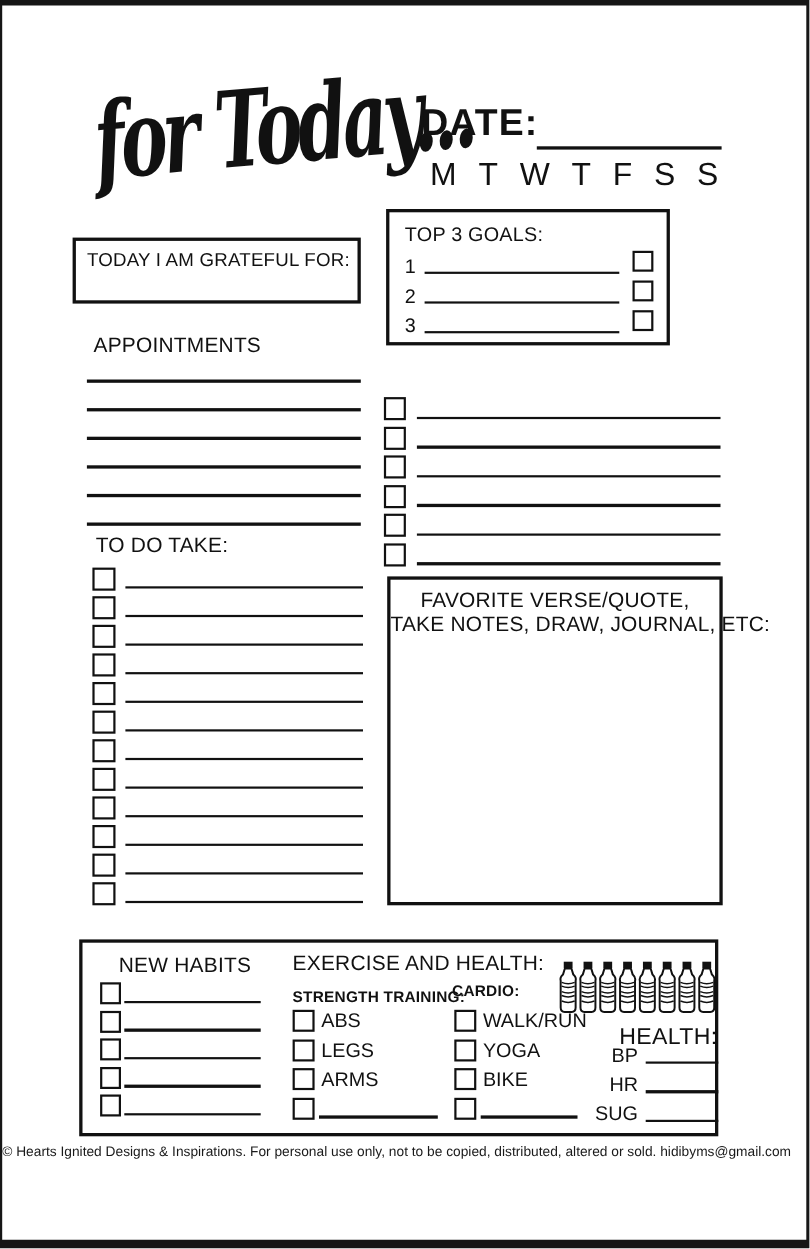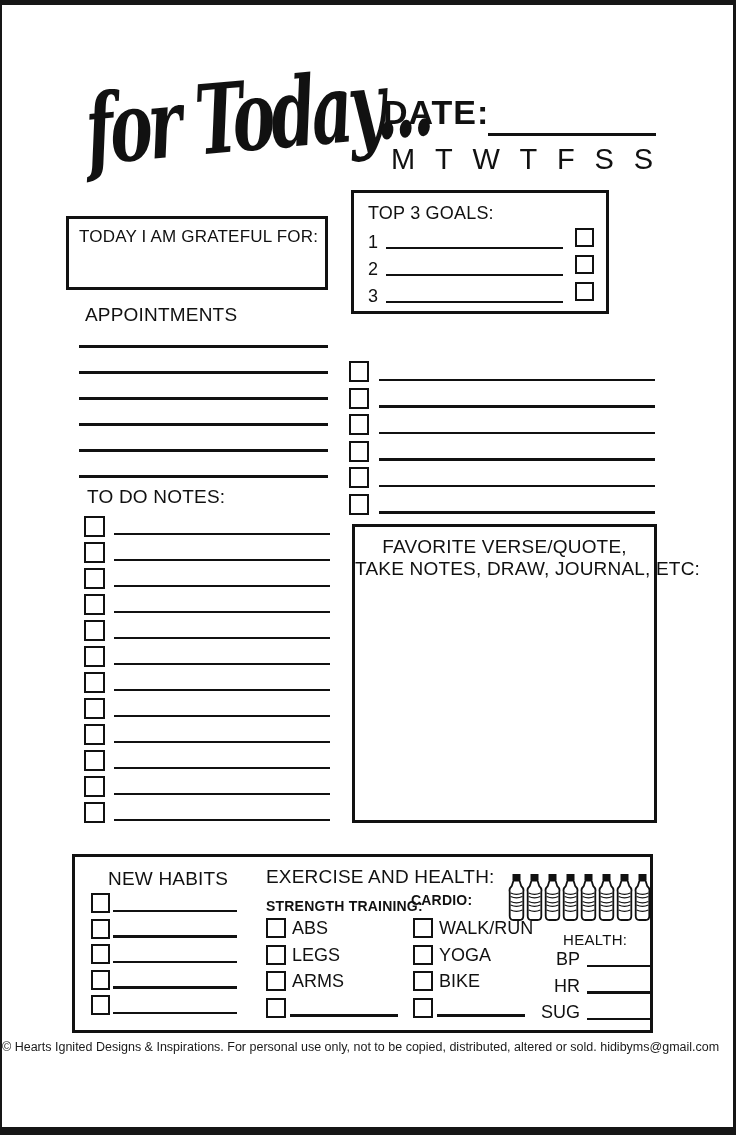--- a/index.html
+++ b/index.html
@@ -27,21 +27,21 @@
   }
   .date-label{left:381px;top:88px;font-size:34px;font-weight:700;letter-spacing:1px;}
   .date-line{left:486px;top:128px;width:168px;height:3px;background:#111;}
   .days-row{left:389px;top:138px;width:262px;display:flex;justify-content:space-between;font-size:29px;}
   
   .box{position:absolute;border:3px solid #111;background:#fff;box-sizing:border-box;}
   .h{font-size:19px;letter-spacing:.2px;white-space:nowrap;}
   .rule{background:#111;height:3px;}
   .cb{box-sizing:border-box;border:2.5px solid #111;background:#fff;flex:none;}
   
-  .gratitude{left:64px;top:211px;width:262px;height:74px;padding:8px 10px;}
+  .gratitude{left:64px;top:211px;width:262px;height:60px;padding:8px 10px;}
   .gratitude .h{font-size:17px;}
   
   .goals{left:349px;top:185px;width:258px;height:124px;padding:10px 12px 8px 14px;}
   .goals .h{font-size:18px;}
   .goal-row{display:flex;align-items:flex-end;margin-top:9px;height:18px;}
   .goal-num{font-size:18px;width:16px;line-height:18px;}
   .goal-line{flex:1;height:2.5px;background:#111;margin:0 12px 2px 2px;}
   .goals .cb{width:19px;height:19px;margin-bottom:4px;}
   
   .appt-title{left:83px;top:299px;}
@@ -76,21 +76,21 @@
   .ex-rows{width:150px;}
   .strength-rows{left:191px;top:61px;}
   .cardio-rows{left:338px;top:61px;}
   .ex-row{display:flex;align-items:flex-end;height:20px;margin-bottom:6.5px;}
   .ex-row .cb{width:20px;height:20px;}
   .ex-row .lbl{font-size:18px;line-height:19px;margin-left:6px;white-space:nowrap;}
   .ex-row .rule{height:2.5px;margin:0 0 1px 4px;}
   .strength-rows .ex-row .rule{width:108px;}
   .cardio-rows .ex-row .rule{width:88px;}
   .bottles{left:433px;top:17px;display:flex;gap:1px;}
-  .health-title{left:488px;top:74px;font-size:15px;letter-spacing:.3px;}
+  .health-title{left:488px;top:74px;font-size:21px;letter-spacing:.3px;}
   .health-rows{left:452px;top:92px;width:126px;}
   .health-row{display:flex;justify-content:flex-end;align-items:flex-end;height:20px;margin-bottom:6.5px;}
   .health-row .lbl{font-size:18px;line-height:19px;margin-right:7px;}
   .health-row .rule{width:66px;height:2.5px;margin-bottom:2px;}
   
   .footer{left:0;right:0;top:1035px;font-size:12.5px;color:#1a1a1a;}
 </style>
 </head>
 <body>
 
@@ -162,21 +162,21 @@
       <div class="daily-row">
       <div class="cb"></div>
       <div class="rule"></div>
     </div>
       <div class="daily-row">
       <div class="cb"></div>
       <div class="rule"></div>
     </div>
     </div>
 
-  <div class="abs h todo-title">TO DO NOTES:</div>
+  <div class="abs h todo-title">TO DO TAKE:</div>
   <div class="abs todo-rows">
     <div class="todo-row">
       <div class="cb"></div>
       <div class="rule"></div>
     </div>
   <div class="todo-row">
       <div class="cb"></div>
       <div class="rule"></div>
     </div>
       <div class="todo-row">

